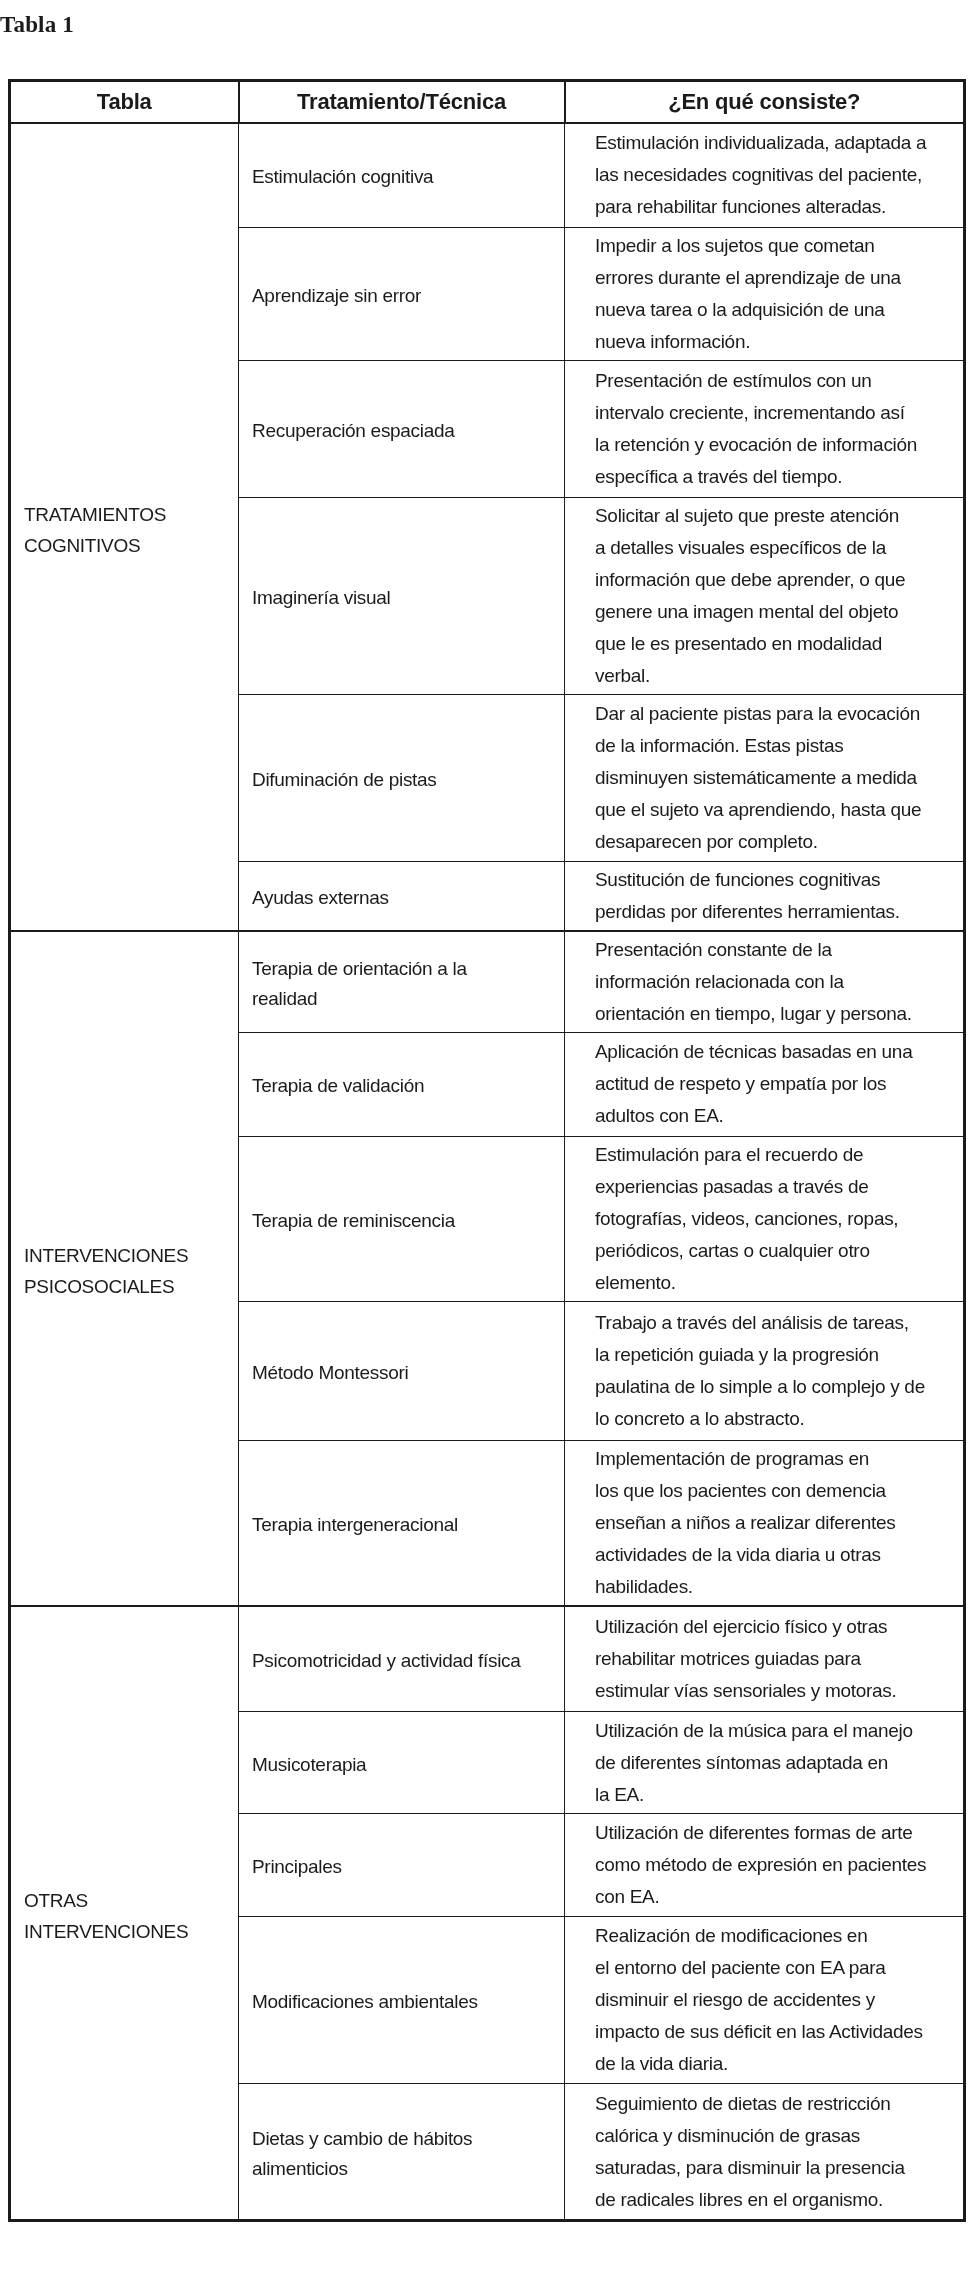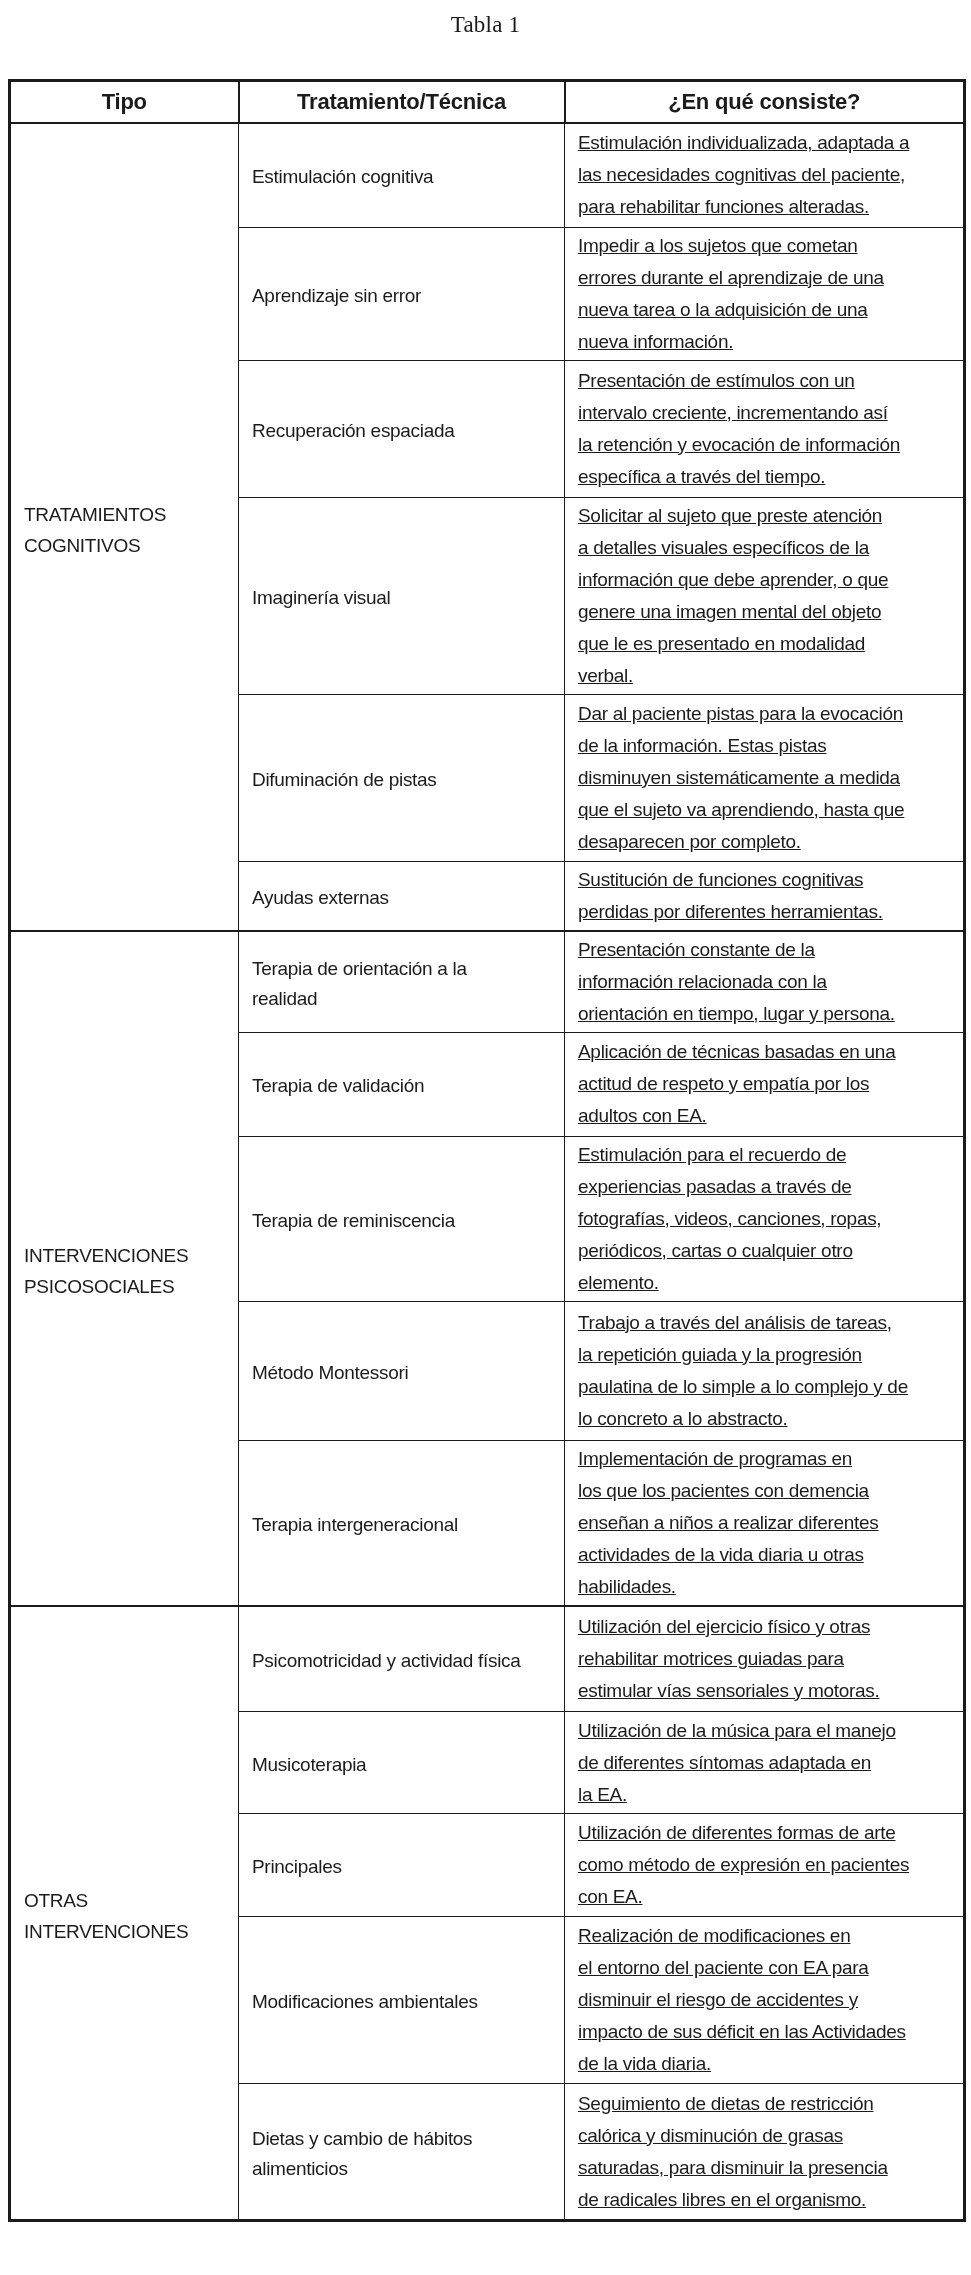--- a/index.html
+++ b/index.html
@@ -12,23 +12,23 @@
     width: 971px;
     height: 2275px;
     background: #ffffff;
     color: #1b1b1b;
     font-family: "Liberation Sans", sans-serif;
     box-sizing: border-box;
     padding-top: 12px;
     overflow: hidden;
   }
   .page-title {
-    text-align: center;
+    text-align: left;
     font-family: "Liberation Serif", serif;
-    font-weight: normal;
+    font-weight: bold;
     font-size: 23px;
     line-height: 26px;
     letter-spacing: 0.2px;
   }
   .page-subtitle {
     text-align: center;
     font-family: "Liberation Serif", serif;
     font-weight: normal;
     font-size: 25px;
     line-height: 30px;
@@ -67,40 +67,39 @@
   td.type-cell {
     line-height: 31px;
     padding: 8px 8px 2px 13px;
   }
   td.technique-cell {
     line-height: 30px;
     padding: 6px 8px 2px 13px;
   }
   td.description-cell {
     line-height: 32px;
-    padding: 2px 8px 2px 13px;
-    text-decoration: underline;
+    padding: 2px 8px 2px 30px;
   }
 </style>
 </head>
 <body>
 
 <div class="page">
 
   <div class="page-title">Tabla 1</div>
 
   <table class="treatments">
     <colgroup>
       <col class="c-tipo">
         <col class="c-tecnica">
         <col class="c-consiste">
     </colgroup>
     <thead>
       <tr>
-        <th>Tipo</th>
+        <th>Tabla</th>
         <th>Tratamiento/Técnica</th>
         <th>¿En qué consiste?</th>
       </tr>
     </thead>
     <tbody>
 
       <tr style="height:104px;">
         <td class="type-cell" rowspan="6">TRATAMIENTOS
 COGNITIVOS</td>
         <td class="technique-cell">Estimulación cognitiva</td>

